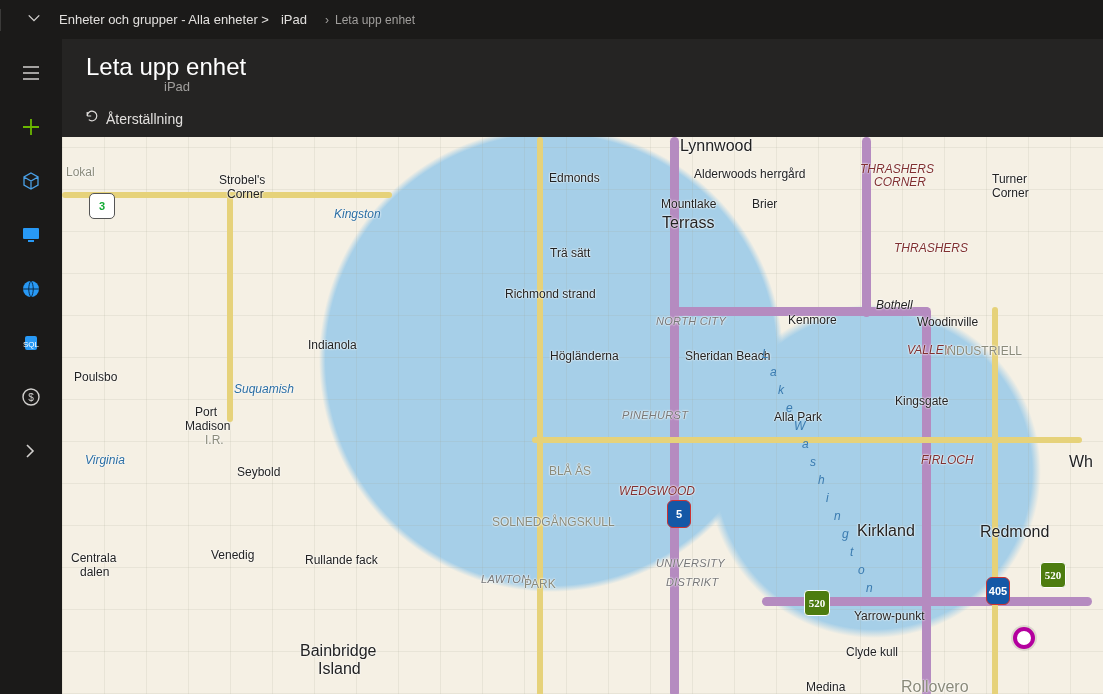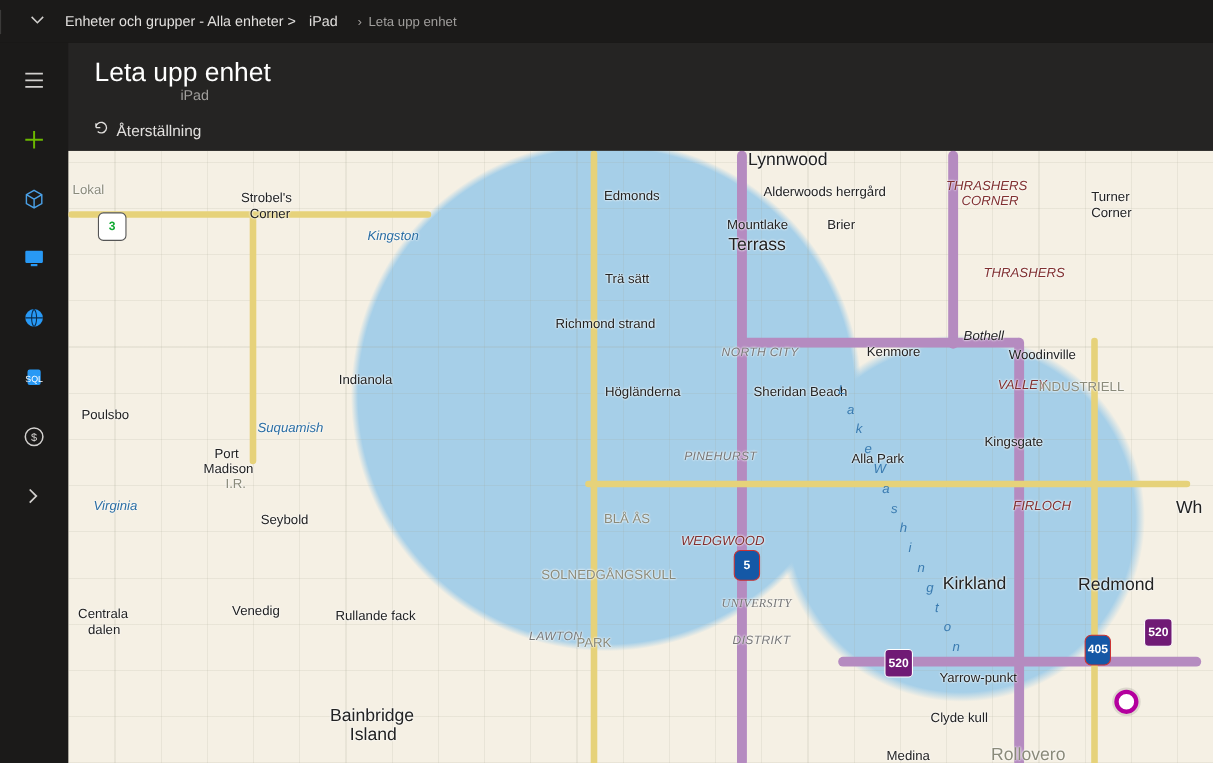--- a/index.html
+++ b/index.html
@@ -51,21 +51,21 @@
 
     .lbl { position:absolute; font-size:12px; color:#222; white-space:nowrap; text-shadow: 0 0 2px #fff, 0 0 2px #fff; font-family: Arial, sans-serif;}
     .lbl.water { color:#2b6ea3; font-style:italic; }
     .lbl.big { font-size:16px; font-weight:400; }
     .lbl.caps { text-transform:uppercase; font-size:11px; letter-spacing:.3px; color:#777; font-style:italic;}
     .lbl.muted { color:#8a8a7a; }
     .lbl.red   { color:#803030; font-style:italic;}
 
     .shield { position:absolute; width:26px; height:26px; border-radius:5px; background:#fff; border:1px solid #555; display:flex; align-items:center; justify-content:center; font-size:11px; font-weight:bold; color:#1a3; }
     .shield.blue { border-radius:6px; background:#1558a6; color:#fff; border-color:#c33; width:24px; height:28px;}
-    .shield.green{ background:#701a75; color:#fff; border-color:#fff; border-radius:4px;}
+    .shield.green{ background:#4d7c0f; color:#fff; border-color:#fff; border-radius:4px;font-family:Liberation Serif, serif;}
 
     .pin { position:absolute; width:22px; height:22px; border-radius:50%; border:4px solid #b4009e; background:#fff; box-shadow:0 0 0 2px rgba(0,0,0,.1);}
 
     .lake-letter{position:absolute; font-size:12px; color:#3a7bb0; font-style:italic;}
   </style>
 </head>
 <body>
 
 <div class="topbar">
   <div class="sep"></div>
@@ -210,21 +210,21 @@
           <div class="lbl caps" style="left: 560px; top: 272px;">PINEHURST</div>
           <div class="lbl " style="left: 712px; top: 273px;">Alla Park</div>
           <div class="lbl " style="left: 833px; top: 257px;">Kingsgate</div>
           <div class="lbl muted" style="left: 487px; top: 327px;">BLÅ ÅS</div>
           <div class="lbl red" style="left: 859px; top: 316px;">FIRLOCH</div>
           <div class="lbl big" style="left: 1007px; top: 316px;">Wh</div>
           <div class="lbl red" style="left: 557px; top: 347px;">WEDGWOOD</div>
           <div class="lbl muted" style="left: 430px; top: 378px;">SOLNEDGÅNGSKULL</div>
           <div class="lbl big" style="left: 795px; top: 385px;">Kirkland</div>
           <div class="lbl big" style="left: 918px; top: 386px;">Redmond</div>
-          <div class="lbl caps" style="left: 594px; top: 406px; font-family: Liberation Serif, serif;">UNIVERSITY</div>
+          <div class="lbl caps" style="left: 594px; top: 420px;">UNIVERSITY</div>
           <div class="lbl caps" style="left: 604px; top: 439px;">DISTRIKT</div>
           <div class="lbl caps" style="left: 419px; top: 436px;">LAWTON</div>
           <div class="lbl muted" style="left: 462px; top: 440px;">PARK</div>
           <div class="lbl " style="left: 792px; top: 472px;">Yarrow-punkt</div>
           <div class="lbl " style="left: 784px; top: 508px;">Clyde kull</div>
           <div class="lbl " style="left: 744px; top: 543px;">Medina</div>
           <div class="lbl big muted" style="left: 839px; top: 541px;">Rollovero</div>
           <div class="lake-letter" style="left: 700px; top: 210px;">L</div>
           <div class="lake-letter" style="left: 708px; top: 228px;">a</div>
           <div class="lake-letter" style="left: 716px; top: 246px;">k</div>

